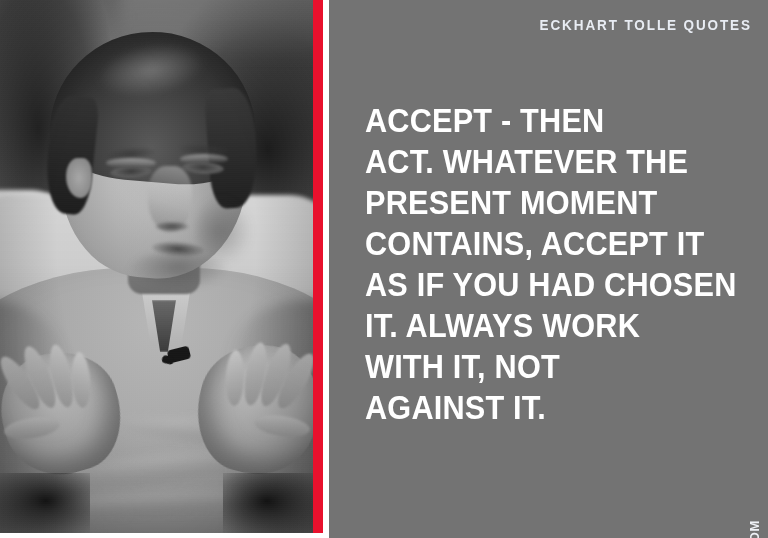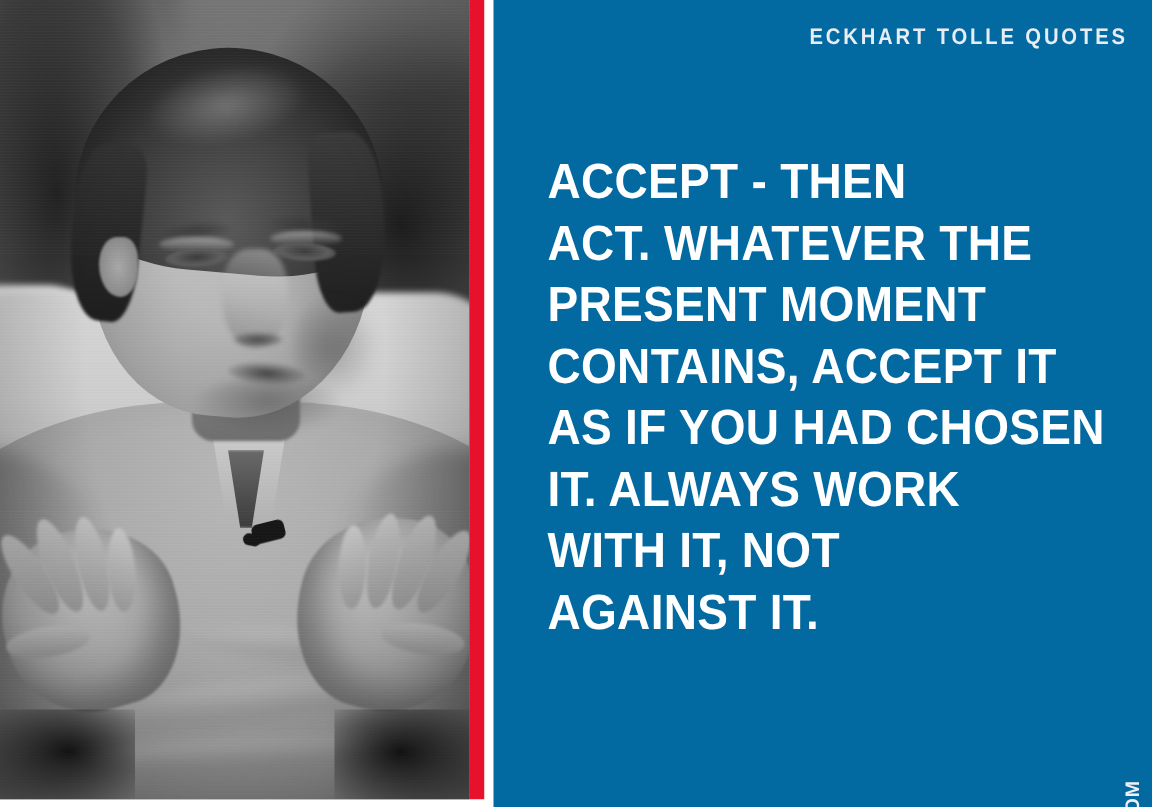--- a/index.html
+++ b/index.html
@@ -515,21 +515,21 @@
     <div class="photo-bottom-dark-l"></div>
     <div class="photo-bottom-dark-r"></div>
     <div class="photo-vignette"></div>
     <div class="photo-grain"></div>
   </div>
 
   <div class="red-bar" style="background: rgb(232, 17, 45);"></div>
   <div class="white-gap"></div>
   <div class="bottom-white"></div>
 
-  <div class="blue-panel" style="background: #0369a1;">
+  <div class="blue-panel" style="background: #737373;">
 
     <div class="kicker" style="color: rgb(232, 236, 243);">ECKHART TOLLE QUOTES</div>
 
     <div class="quote" style="color: rgb(255, 255, 255);">
       <span class="quote-line">ACCEPT - THEN</span>
       <span class="quote-line">ACT. WHATEVER THE</span>
       <span class="quote-line">PRESENT MOMENT</span>
       <span class="quote-line">CONTAINS, ACCEPT IT</span>
       <span class="quote-line">AS IF YOU HAD CHOSEN</span>
       <span class="quote-line">IT. ALWAYS WORK</span>

